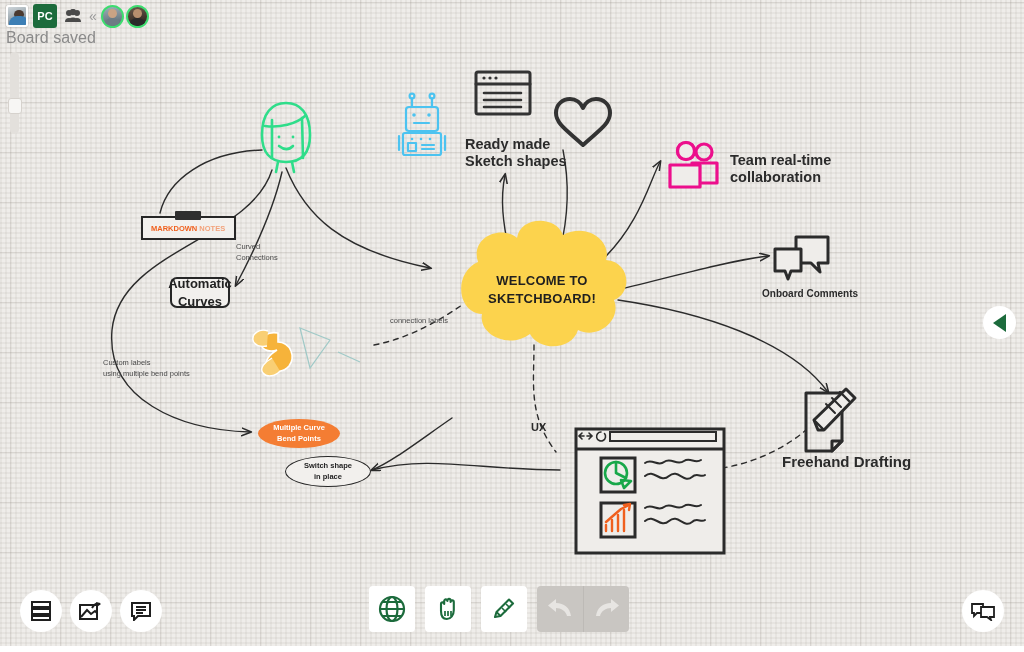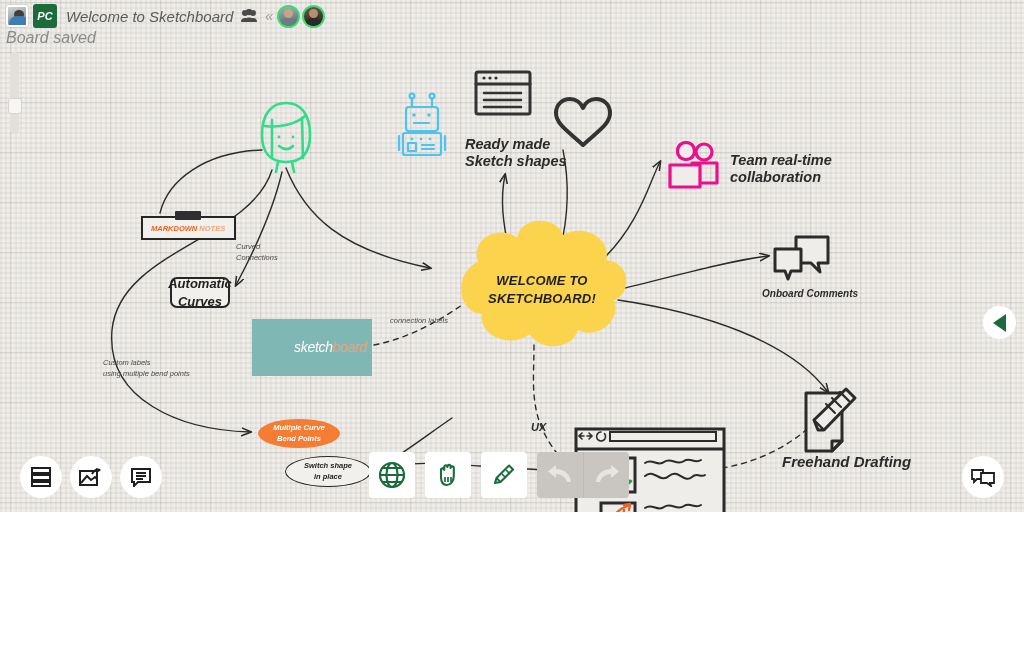--- a/index.html
+++ b/index.html
@@ -3,31 +3,30 @@
 <meta charset="utf-8">
 <style>
   * { box-sizing: border-box; margin: 0; padding: 0; }
   html, body {
     width: 1024px; height: 652px;
     overflow: hidden;
     font-family: "Liberation Sans", sans-serif;
   }
   #app {
     position: relative;
-    width: 1024px; height: 512px;
+    width: 1024px; height: 646px;
     background-color: #efedea;
     background-image:
       linear-gradient(to right, rgba(150,145,138,0.18) 1px, transparent 1px),
       linear-gradient(to bottom, rgba(150,145,138,0.18) 1px, transparent 1px),
       repeating-linear-gradient(to right, rgba(150,145,138,0.10) 0 2px, transparent 2px 5px),
       repeating-linear-gradient(to bottom, rgba(150,145,138,0.10) 0 2px, transparent 2px 5px);
     background-size: 50px 50px, 50px 50px, 50px 50px, 50px 50px;
     background-position: 10px 2px, 10px 2px, 10px 27px, 35px 2px;
     overflow: hidden;
-    font-style: italic;
   }
 
   
   #board-canvas {
     position: absolute; left: 0; top: 0;
     width: 1024px; height: 652px;
   }
 
   
   .header {
@@ -426,21 +425,20 @@
       <g fill="none" stroke="#9fc9c7" stroke-width="1.2">
         <path d="M300,328 L330,340 L310,368 Z"></path>
         <path d="M338,352 L360,362"></path>
       </g>
     </g>
   </svg>
 
   <div class="header">
     <div class="hdr-avatar"></div>
     <div class="hdr-badge">PC</div>
-    <div class="hdr-title">Welcome to Sketchboard</div>
     <span class="hdr-people-icon">
       <svg width="18" height="14" viewBox="0 0 18 14" aria-hidden="true">
         <circle cx="5" cy="4" r="3" fill="#4a4a4a"></circle>
         <circle cx="13" cy="4" r="3" fill="#4a4a4a"></circle>
         <circle cx="9" cy="3" r="3.2" fill="#4a4a4a"></circle>
         <path d="M1,13 a4,4 0 0 1 8,0 z" fill="#4a4a4a"></path>
         <path d="M9,13 a4,4 0 0 1 8,0 z" fill="#4a4a4a"></path>
         <path d="M4.5,13 a4.5,4.5 0 0 1 9,0 z" fill="#4a4a4a"></path>
       </svg>
     </span>
@@ -501,25 +499,20 @@
     </div>
   </div>
 
   <div class="ellipse-plain">
     <div>
       <div>Switch shape</div>
       <div>in place</div>
     </div>
   </div>
 
-  <div class="logo-block">
-    <div class="lg-txt">
-      <span class="a">sketch</span><span class="b">board</span>
-    </div>
-  </div>
 
   <div class="lbl lbl-big" style="left:730px; top:152px;">
     <div>Team real-time</div>
     <div>collaboration</div>
   </div>
 
   <div class="lbl lbl-big" style="left:465px; top:136px;">
     <div>Ready made</div>
     <div>Sketch shapes</div>
   </div>

